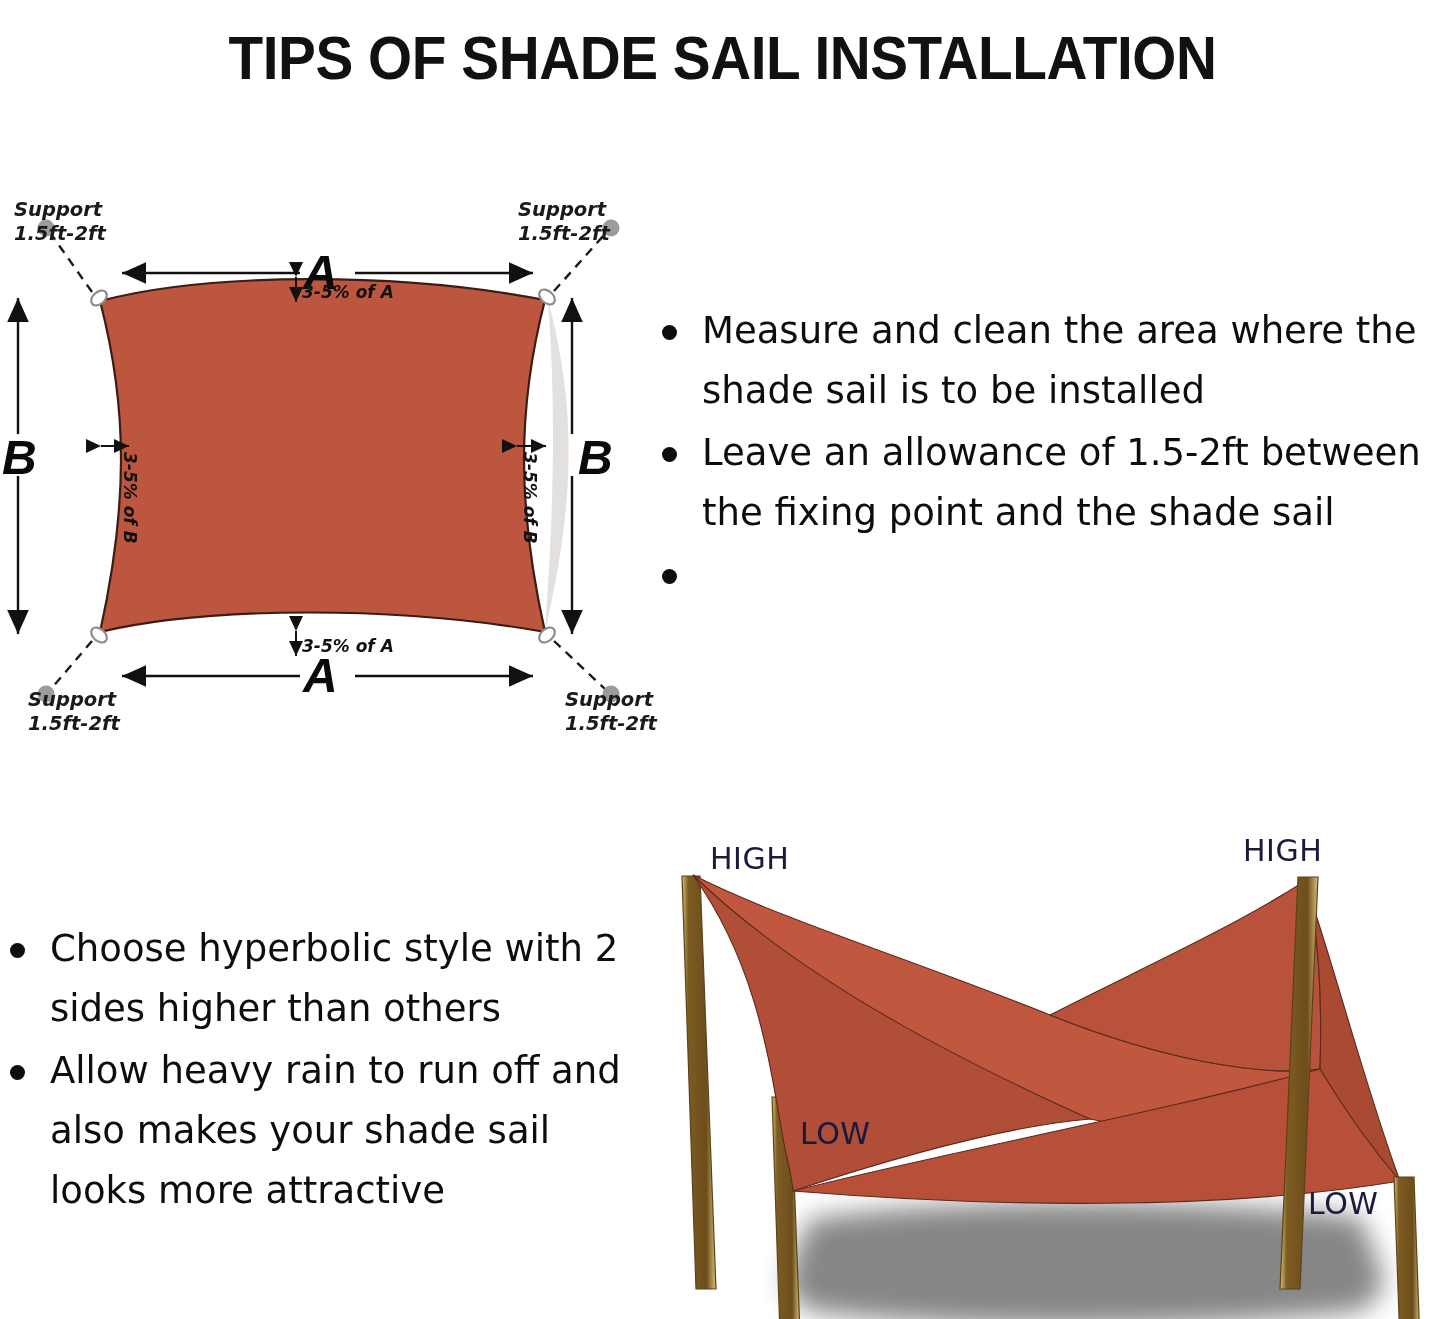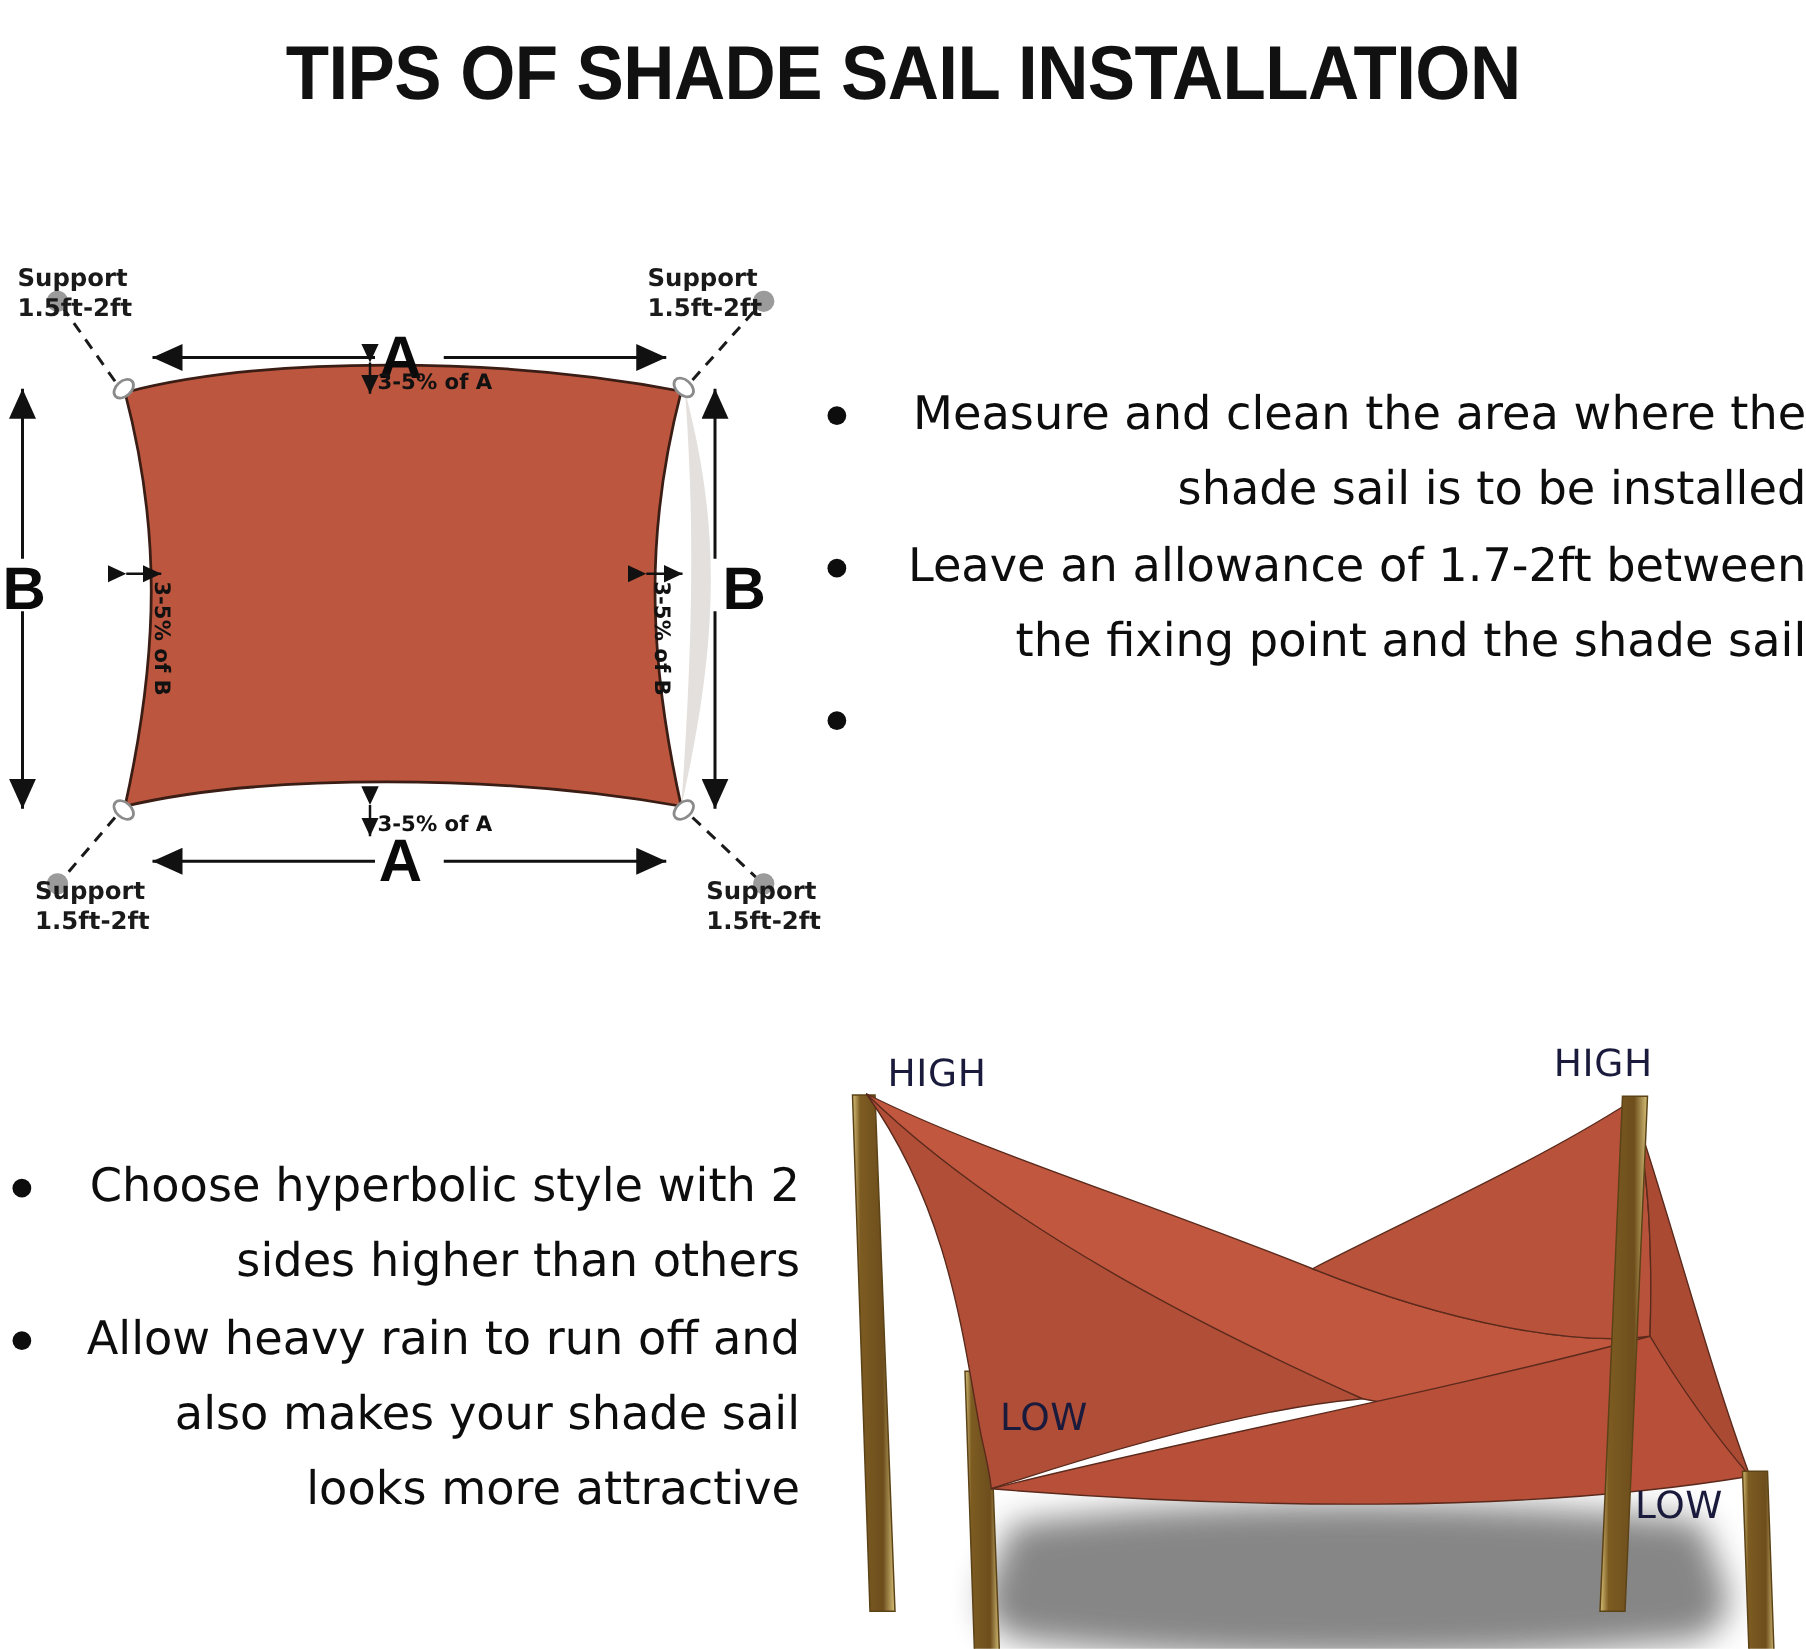--- a/index.html
+++ b/index.html
@@ -33,42 +33,42 @@
     letter-spacing: -0.5px;
     color: #111111;
     transform: scaleX(0.93);
     transform-origin: 50% 0;
     white-space: nowrap;
   }
 
   
   #rect-diagram {
     position: absolute;
-    left: 0; top: 160px;
+    left: 0; top: 147px;
     width: 660px;
     height: 570px;
+    font-style: italic;
   }
   #rect-diagram svg { display:block; }
 
   
   #bullets-right {
     position: absolute;
     left: 650px; top: 272px;
     width: 795px;
   }
   .blist { list-style: none; }
   .blist li {
     position: relative;
     padding-left: 52px;
     font-family: "DejaVu Sans", sans-serif;
     font-size: 37px;
     line-height: 60px;
     color: #0d0d0d;
     margin-bottom: 2px;
-    text-align: right;
   }
   .blist li .dot {
     position: absolute;
     left: 12px;
     top: 24px;
     width: 15px; height: 15px;
     border-radius: 50%;
     background: #0d0d0d;
   }
 
@@ -219,21 +219,21 @@
     </svg>
   </div>
 
   <ul class="blist" id="bullets-right">
     <li>
       <span class="dot"></span>
       <span>Measure and clean the area where the shade sail is to be installed</span>
     </li>
     <li>
       <span class="dot"></span>
-      <span>Leave an allowance of 1.7-2ft between the fixing point and the shade sail</span>
+      <span>Leave an allowance of 1.5-2ft between the fixing point and the shade sail</span>
     </li>
     <li>
       <span class="dot"></span>
     </li>
   </ul>
 
   <ul class="blist" id="bullets-left">
     <li>
       <span class="dot"></span>
       <span>Choose hyperbolic style with 2 sides higher than others</span>

